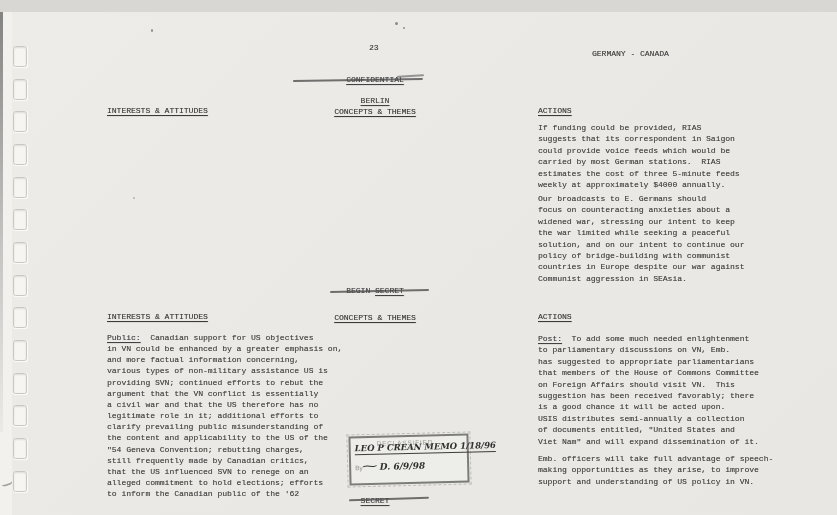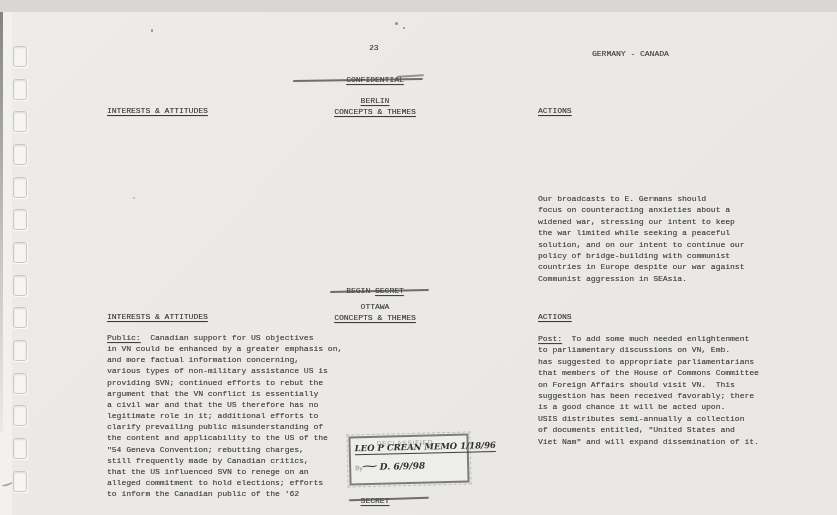--- a/index.html
+++ b/index.html
@@ -73,33 +73,38 @@
 
   <div class="t center-col" style="top:62px"><span class="u">CONFIDENTIAL</span></div>
   <div class="strike" style="left:293px;top:67px;width:130px;transform:rotate(-1deg)"></div>
   <div class="strike" style="left:397px;top:63px;width:27px;transform:rotate(-3deg);opacity:.55"></div>
 
   <div class="t center-col" style="top:83px"><span class="u">BERLIN</span></div>
   <div class="t center-col hd" style="top:94px">CONCEPTS &amp; THEMES</div>
   <div class="t hd" style="left:107px;top:93px">INTERESTS &amp; ATTITUDES</div>
   <div class="t hd" style="left:538px;top:93px">ACTIONS</div>
 
+  <div class="t" style="left:538px;top:110px;width:270px">If funding could be provided, RIAS
+suggests that its correspondent in Saigon
+could provide voice feeds which would be
+carried by most German stations.  RIAS
+estimates the cost of three 5-minute feeds
+weekly at approximately $4000 annually.</div>
   <div class="t" style="left:538px;top:181px;width:270px">Our broadcasts to E. Germans should
 focus on counteracting anxieties about a
 widened war, stressing our intent to keep
 the war limited while seeking a peaceful
 solution, and on our intent to continue our
 policy of bridge-building with communist
 countries in Europe despite our war against
 Communist aggression in SEAsia.</div>
 
   <div class="t center-col" style="top:273px"><span>BEGIN</span> <span class="u">SECRET</span></div>
   <div class="strike" style="left:330px;top:278px;width:99px;transform:rotate(-1.3deg)"></div>
 
-  <div class="t center-col" style="top:289px">OTTAWA</div>
   <div class="t center-col hd" style="top:300px">CONCEPTS &amp; THEMES</div>
   <div class="t hd" style="left:107px;top:299px">INTERESTS &amp; ATTITUDES</div>
   <div class="t hd" style="left:538px;top:299px">ACTIONS</div>
 
   <div class="t tight" style="left:107px;top:320px;width:310px"><span class="u">Public:</span><span>  Canadian support for US objectives
 in VN could be enhanced by a greater emphasis on,
 and more factual information concerning,
 various types of non-military assistance US is
 providing SVN; continued efforts to rebut the
 argument that the VN conflict is essentially
@@ -116,20 +121,23 @@
   <div class="t" style="left:538px;top:321px;width:275px"><span class="u">Post:</span><span>  To add some much needed enlightenment
 to parliamentary discussions on VN, Emb.
 has suggested to appropriate parliamentarians
 that members of the House of Commons Committee
 on Foreign Affairs should visit VN.  This
 suggestion has been received favorably; there
 is a good chance it will be acted upon.</span></div>
   <div class="t" style="left:538px;top:401px;width:275px">USIS distributes semi-annually a collection
 of documents entitled, "United States and
 Viet Nam" and will expand dissemination of it.</div>
+  <div class="t" style="left:538px;top:441px;width:275px">Emb. officers will take full advantage of speech-
+making opportunities as they arise, to improve
+support and understanding of US policy in VN.</div>
 
   <div id="stamp">
     <div class="declassified">DECLASSIFIED</div>
     <div class="hw hw1">LEO P CREAN MEMO 1/18/96</div>
     <div class="hw hw2"><span class="by">By</span> <span class="squiggle">~</span>&nbsp;&nbsp;<span>D. 6/9/98</span></div>
   </div>
 
   <div class="t center-col" style="top:483px"><span class="u">SECRET</span></div>
   <div class="strike" style="left:349px;top:486px;width:80px;transform:rotate(-2deg)"></div>
 

